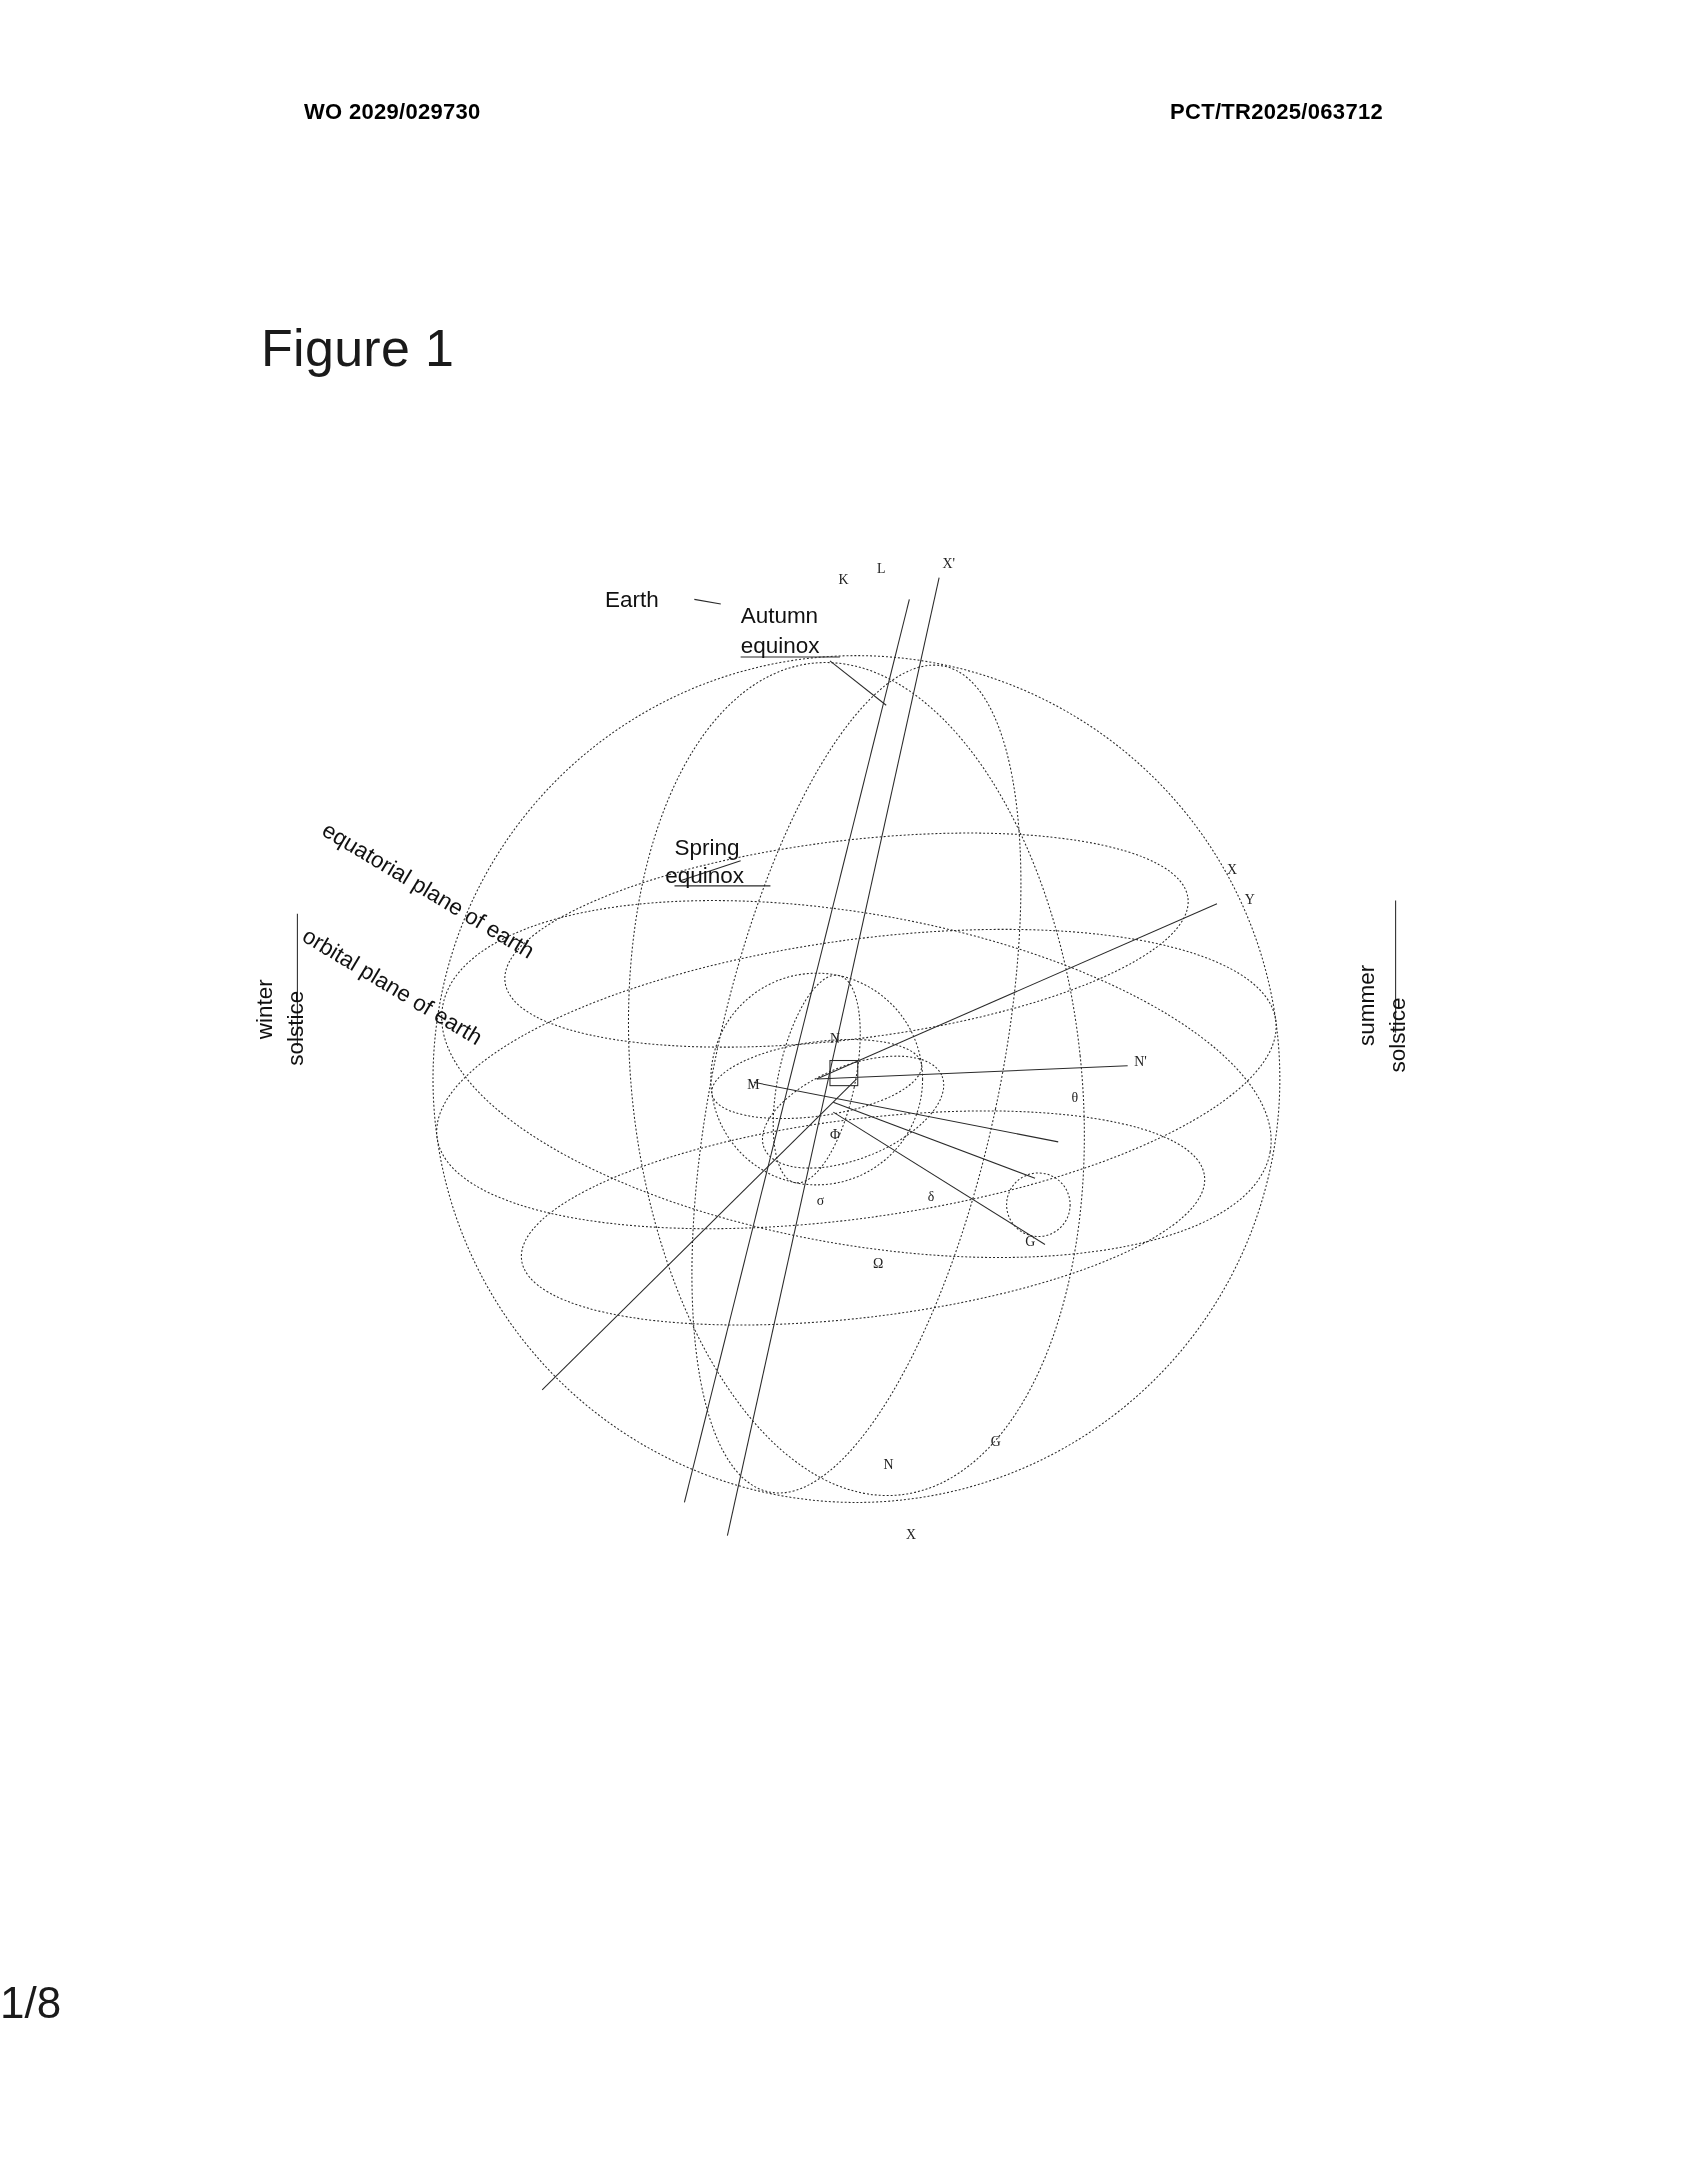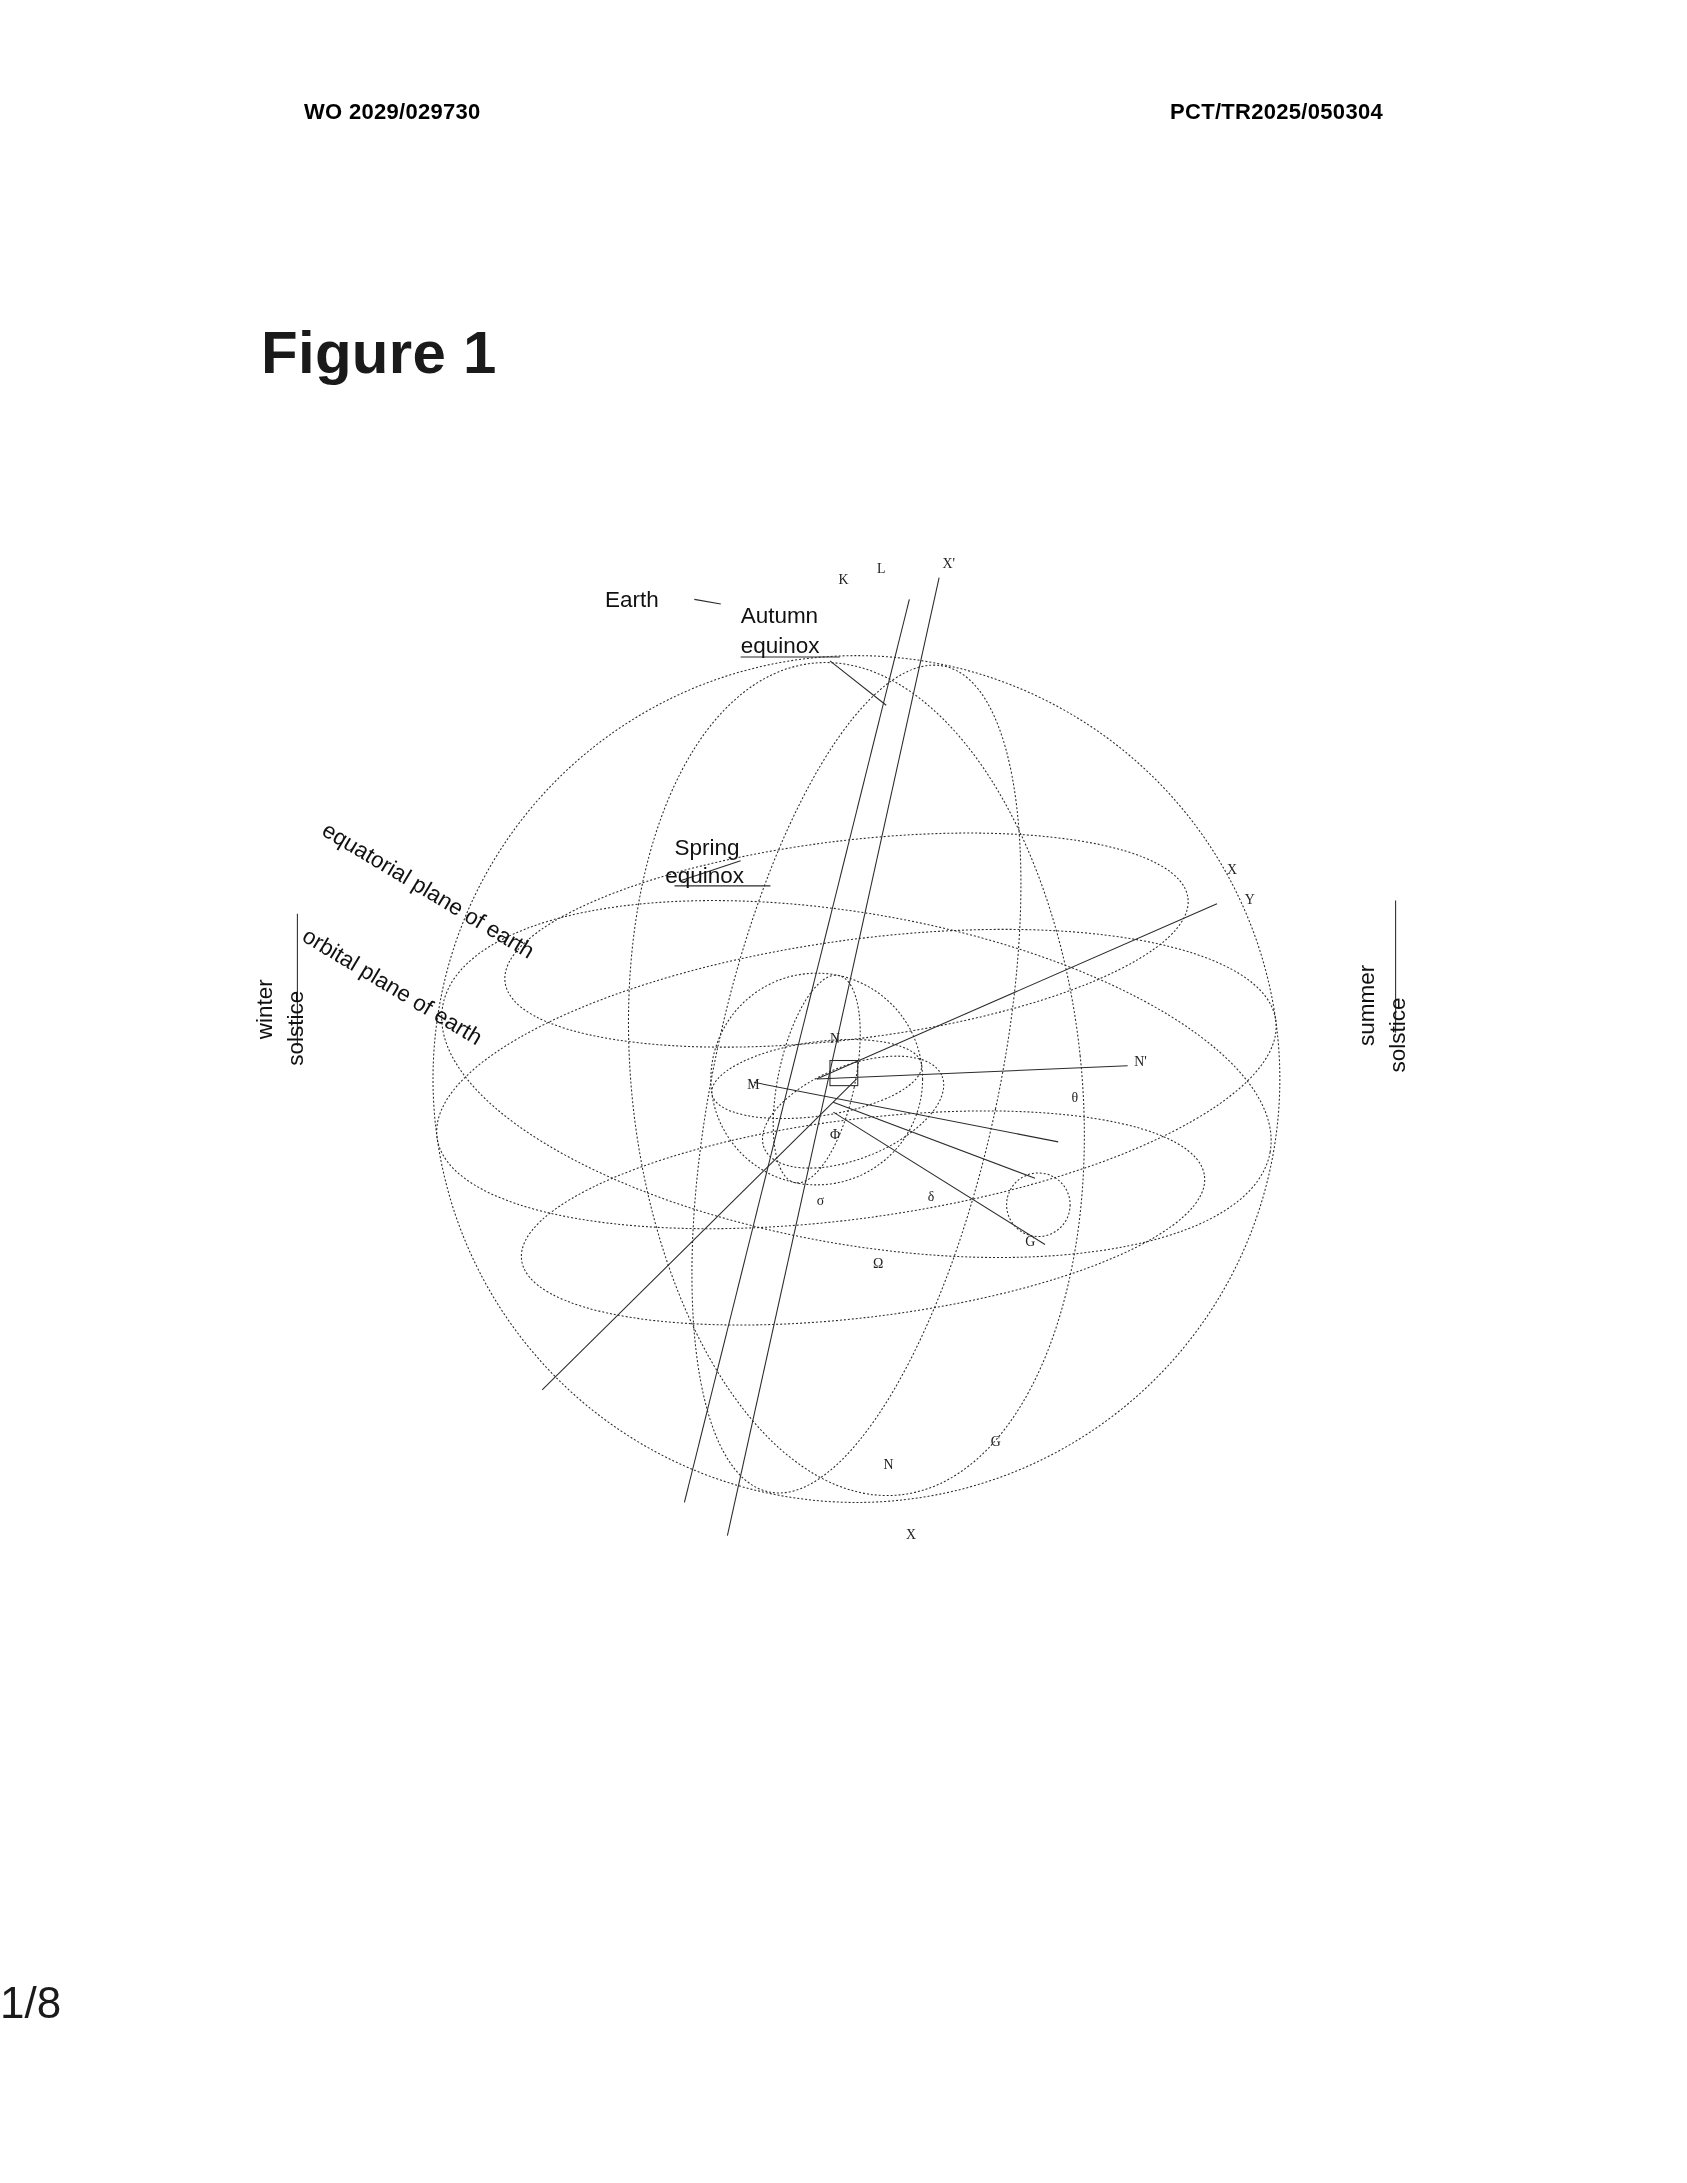--- a/index.html
+++ b/index.html
@@ -45,22 +45,22 @@
     font-size: 22px;
     font-weight: bold;
     letter-spacing: 0.3px;
   }
 
   
   .figure-title {
     position: absolute;
     left: 261px;
     top: 318px;
-    font-size: 60px;
-    font-weight: bold;
+    font-size: 52px;
+    font-weight: normal;
     letter-spacing: 0.3px;
     color: #1a1a1a;
   }
 
   
   .page-number {
     position: absolute;
     left: 0;
     width: 1687px;
     top: 1978px;
@@ -94,21 +94,21 @@
     fill: #222222;
   }
 </style>
 </head>
 <body>
 
 <div class="page">
 
   <div class="header">
     <div class="pub-number">WO 2029/029730</div>
-    <div class="app-number">PCT/TR2025/050304</div>
+    <div class="app-number">PCT/TR2025/063712</div>
   </div>
 
   <div class="figure-title">Figure 1</div>
 
   <div class="drawing">
     <svg viewBox="0 0 1900 1700" xmlns="http://www.w3.org/2000/svg">
       <g fill="none" stroke="#2a2a2a" stroke-width="1.6">
 
         <circle cx="965" cy="810" r="640" stroke-dasharray="3 3"></circle>
 

